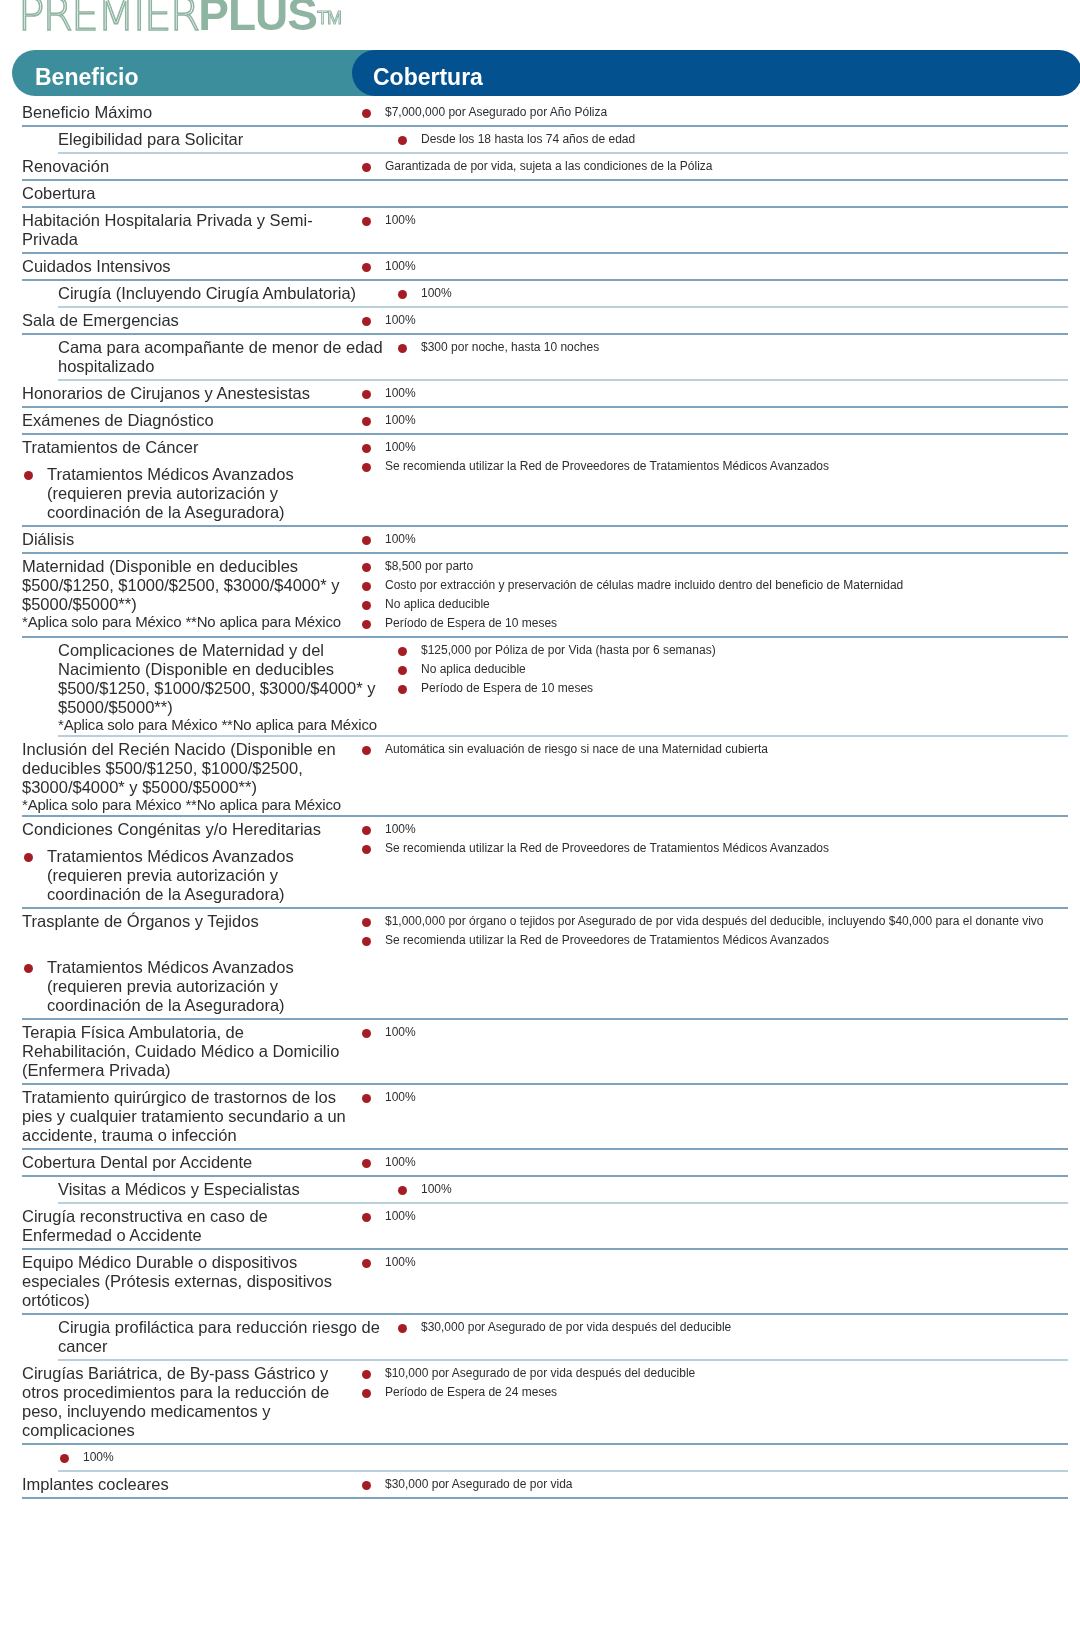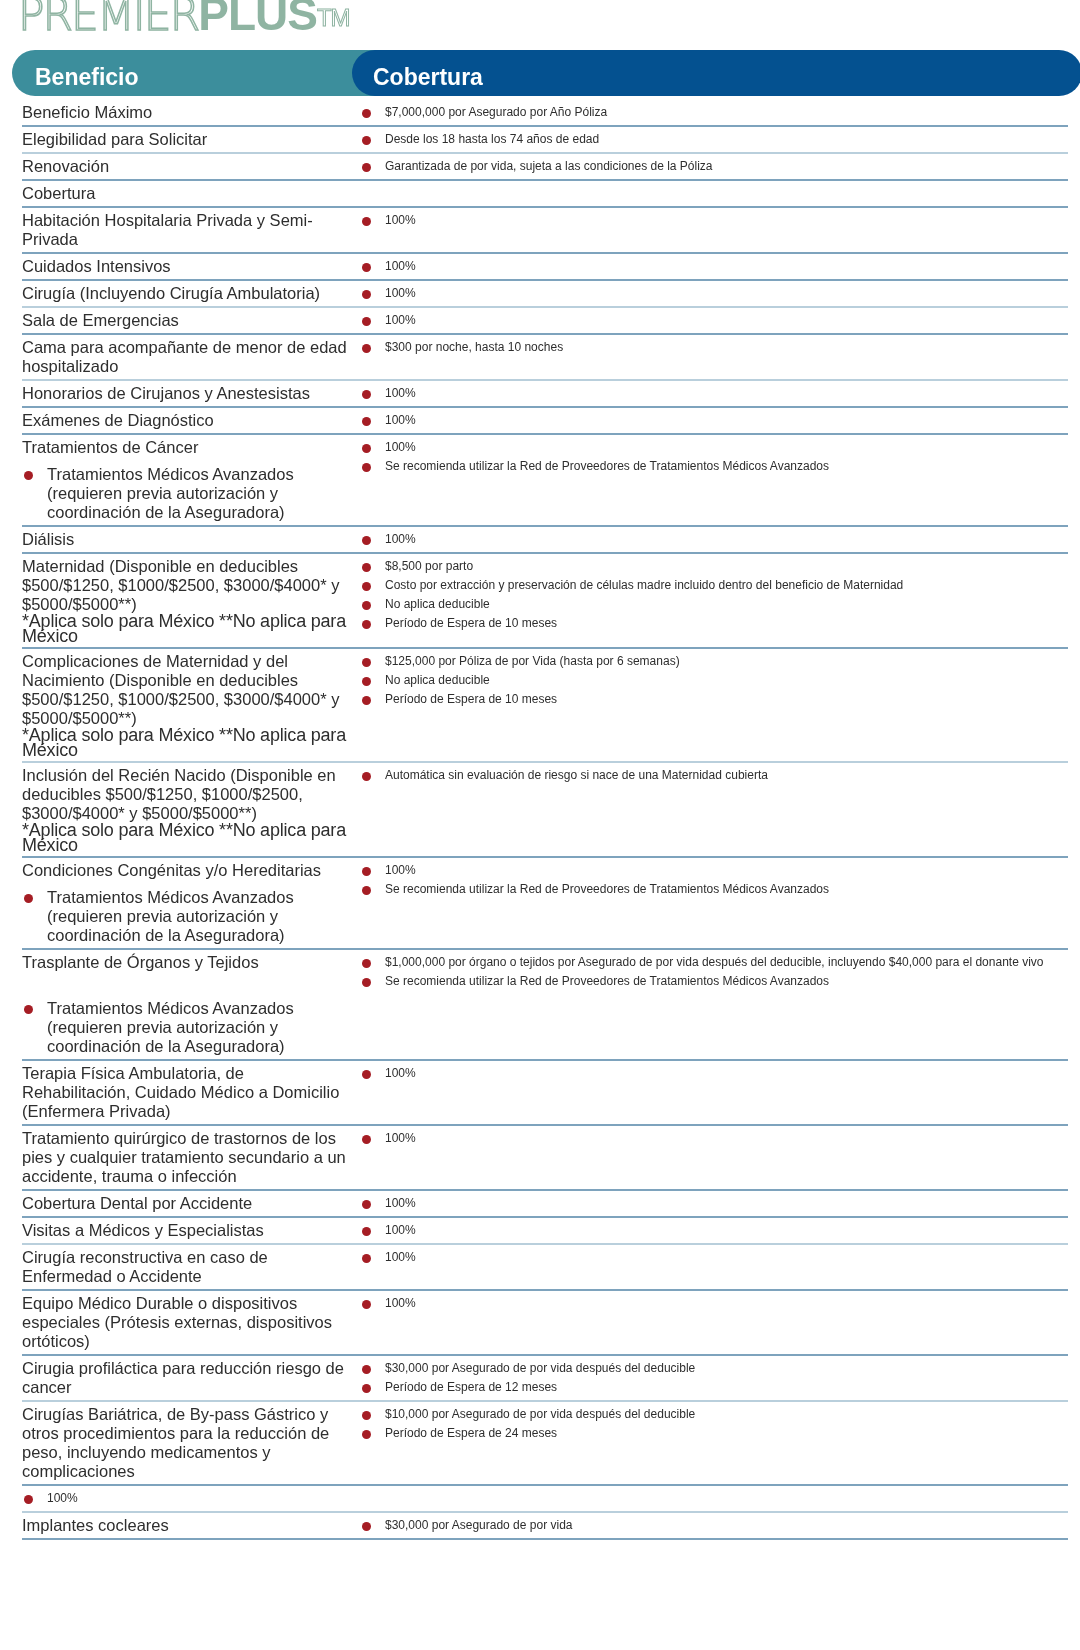--- a/index.html
+++ b/index.html
@@ -1,35 +1,35 @@
 <!DOCTYPE html>
 <html><head>
 <meta charset="utf-8">
 <style>
   html, body { margin: 0; padding: 0; background: #ffffff; }
   body { width: 1080px; height: 1650px; overflow: hidden; position: relative; font-family: "Liberation Sans", "DejaVu Sans", sans-serif; color: #2b2b2b; }
   .logo { position: absolute; left: 18px; top: -14px; height: 56px; font-size: 48px; letter-spacing: -1px; color: #8fb4a2; white-space: nowrap; line-height: 56px; }
   .logo .light { font-weight: 300; color: #8fb4a2; -webkit-text-stroke: 0; font-family: "DejaVu Sans", sans-serif; font-size: 44px; letter-spacing: -2px; color: transparent; -webkit-text-stroke: 1.5px #8fb4a2; }
   .logo .bold { font-weight: bold; color: #8fb4a2; font-size: 46px; }
-  .logo .tm { font-size: 24px; vertical-align: top; position: relative; top: 4px; color: transparent; -webkit-text-stroke: 1px #8fb4a2; }
+  .logo .tm { font-size: 18px; vertical-align: top; position: relative; top: 4px; color: transparent; -webkit-text-stroke: 1px #8fb4a2; }
   .header-bar { position: absolute; top: 50px; left: 12px; width: 1070px; height: 46px; }
   .h-left { position: absolute; left: 0; top: 0; width: 430px; height: 46px; background: #3c8e9c; border-radius: 23px 0 0 23px; }
   .h-right { position: absolute; left: 340px; top: 0; width: 730px; height: 46px; background: #045190; border-radius: 23px 23px 23px 23px; }
   .h-label { position: absolute; top: 14px; font-size: 23px; font-weight: bold; color: #ffffff; }
   .h-label.benef { left: 23px; }
   .h-label.cob { left: 361px; }
   .table { position: absolute; top: 100px; left: 22px; width: 1046px; }
   .row { display: flex; border-bottom: 2px solid #7ea3bd; padding: 3px 0 3px 0; }
-  .row.light { border-bottom-color: #b9cfdc; }
+  .row.light { border-bottom-color: #b9cfdc; margin-left: 36px; }
   .c1 { width: 328px; font-size: 16.5px; line-height: 19px; padding-right: 10px; color: #2e2e2e; }
   .c2 { flex: 1; font-size: 12px; line-height: 19px; font-family: "Liberation Sans Narrow", "Liberation Sans", sans-serif; color: #2e2e2e; }
   .bl { display: flex; }
   .dot { width: 25px; flex: none; position: relative; }
   .dot::before { content: ""; position: absolute; left: 2px; top: 6px; width: 9px; height: 9px; border-radius: 50%; background: #a51d24; }
-  .note { font-size: 18px; line-height: 15px; letter-spacing: -0.2px; }
+  .note { font-size: 15px; line-height: 15px; letter-spacing: -0.2px; }
   .sub { margin-top: 8px; }
   .spacer { height: 19px; }
 </style>
 </head>
 <body>
 
 <div class="logo">
   <span class="light">PREMIER</span><span class="bold">PLUS</span><span class="tm">TM</span>
 </div>
 
@@ -349,24 +349,20 @@
     </div>
     <div class="row light">
       <div class="c1">
         <div>Cirugia profiláctica para reducción riesgo de cancer</div>
       </div>
       <div class="c2">
         <div class="bl">
           <span class="dot"></span>
           <span>$30,000 por Asegurado de por vida después del deducible</span>
         </div>
-        <div class="bl">
-          <span class="dot"></span>
-          <span>Período de Espera de 12 meses</span>
-        </div>
       </div>
     </div>
     <div class="row">
       <div class="c1">
         <div>Cirugías Bariátrica, de By-pass Gástrico y otros procedimientos para la reducción de peso, incluyendo medicamentos y complicaciones</div>
       </div>
       <div class="c2">
         <div class="bl">
           <span class="dot"></span>
           <span>$10,000 por Asegurado de por vida después del deducible</span>

